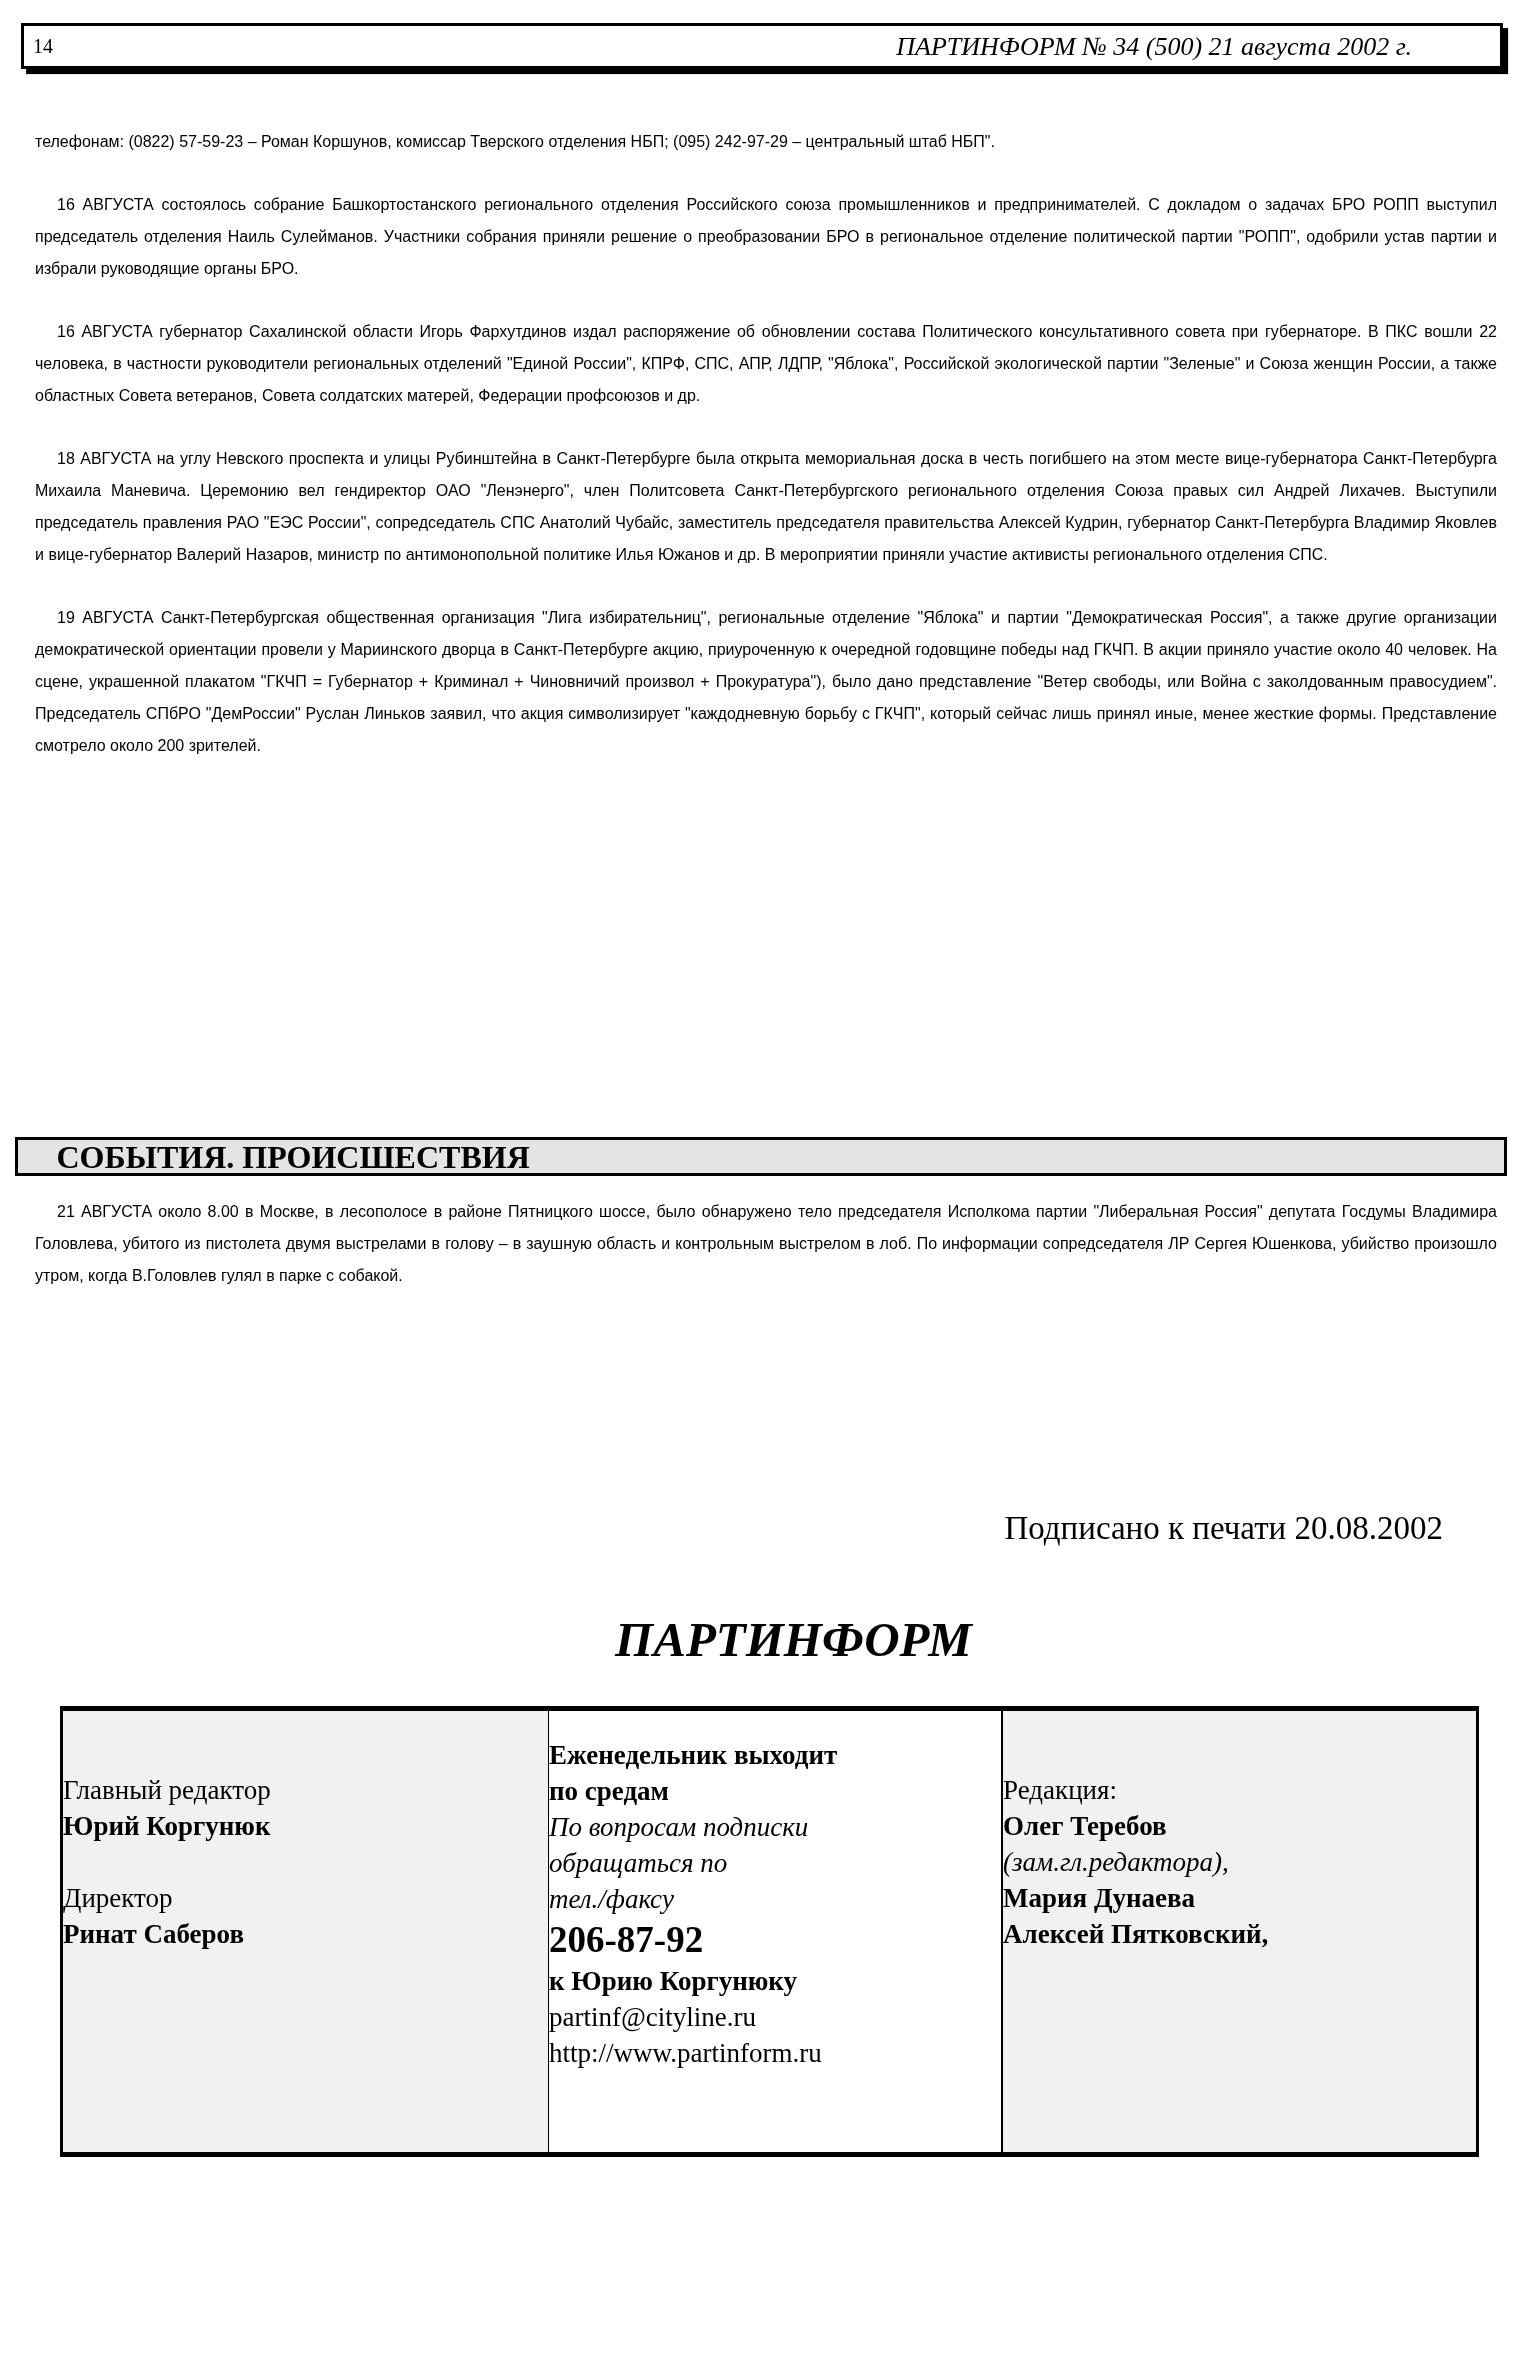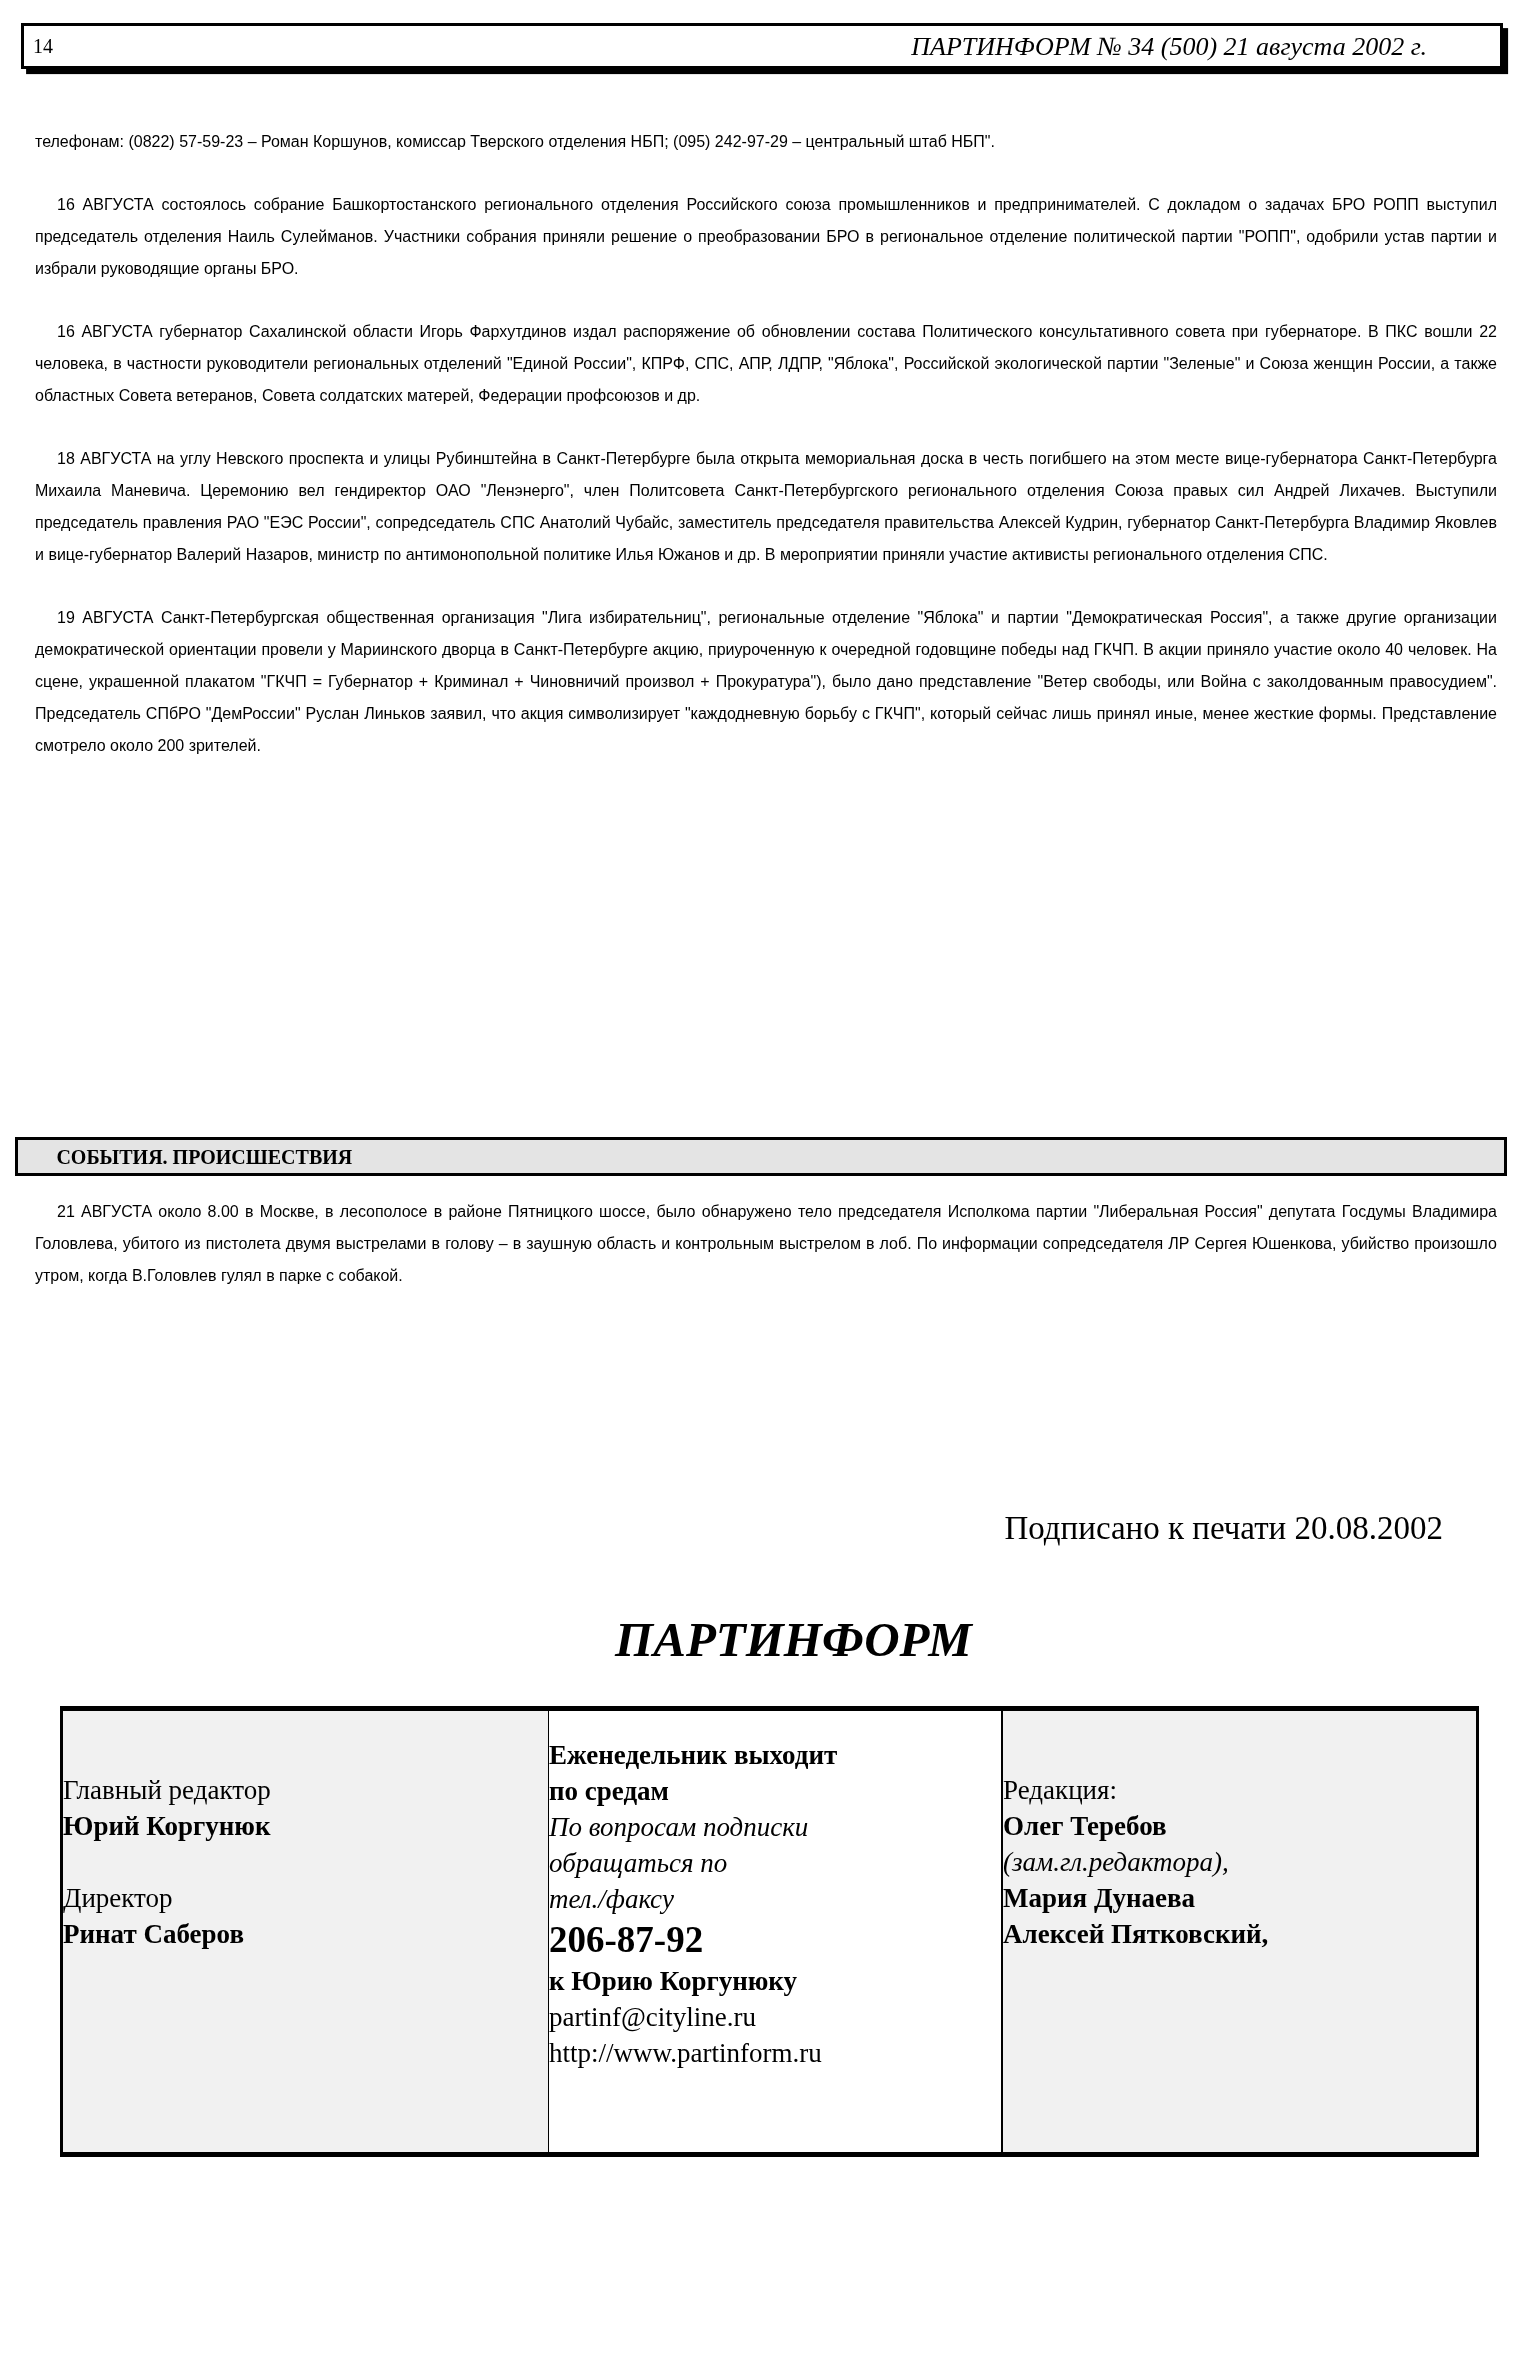--- a/index.html
+++ b/index.html
@@ -4,35 +4,35 @@
 <style>
   html, body { margin: 0; padding: 0; background: #ffffff; }
   body { width: 1537px; height: 2377px; position: relative; overflow: hidden; color: #000; }
   .page-header {
     position: absolute; left: 21px; top: 23px; width: 1476px; height: 40px;
     border: 3.2px solid #000; background: #fff;
     box-shadow: 5.1px 5.1px 0 #000;
     font-family: "Liberation Serif", "DejaVu Serif", serif;
   }
   .page-number { position: absolute; left: 9px; top: 5.1px; font-size: 20px; line-height: 31px; }
-  .issue-line { position: absolute; right: 73px; top: 5.1px; font-size: 26px; line-height: 31px; font-style: italic; text-align: right; }
+  .issue-line { position: absolute; right: 88px; top: 5.1px; font-size: 26px; line-height: 31px; font-style: italic; text-align: right; }
 
   .body-text {
     position: absolute; left: 35px; width: 1462px;
     font-family: "Liberation Sans", "DejaVu Sans", sans-serif;
     font-size: 16px; line-height: 32px; text-align: justify;
   }
   .body-text p { margin: 0 0 31px 0; text-indent: 22px; }
   .body-text p.no-indent { text-indent: 0; }
 
   .section-bar {
     position: absolute; left: 15.4px; top: 1137px; width: 1486px; height: 33px;
     background: #e4e4e4; border: 3.2px solid #000;
     font-family: "Liberation Serif", "DejaVu Serif", serif; font-weight: bold;
-    font-size: 20px; line-height: 33px;
+    font-size: 32px; line-height: 33px;
   }
   .section-bar span { position: absolute; left: 38px; top: 0.6px; }
 
   .signed {
     position: absolute; right: 94px; top: 1512px;
     font-family: Liberation Serif, serif; font-size: 33px; line-height: 32px;
   }
   .masthead-title {
     position: absolute; left: 0; width: 1537px; top: 1611px; text-align: center;
     font-family: "Liberation Serif", "DejaVu Serif", serif; font-weight: bold; font-style: italic;

